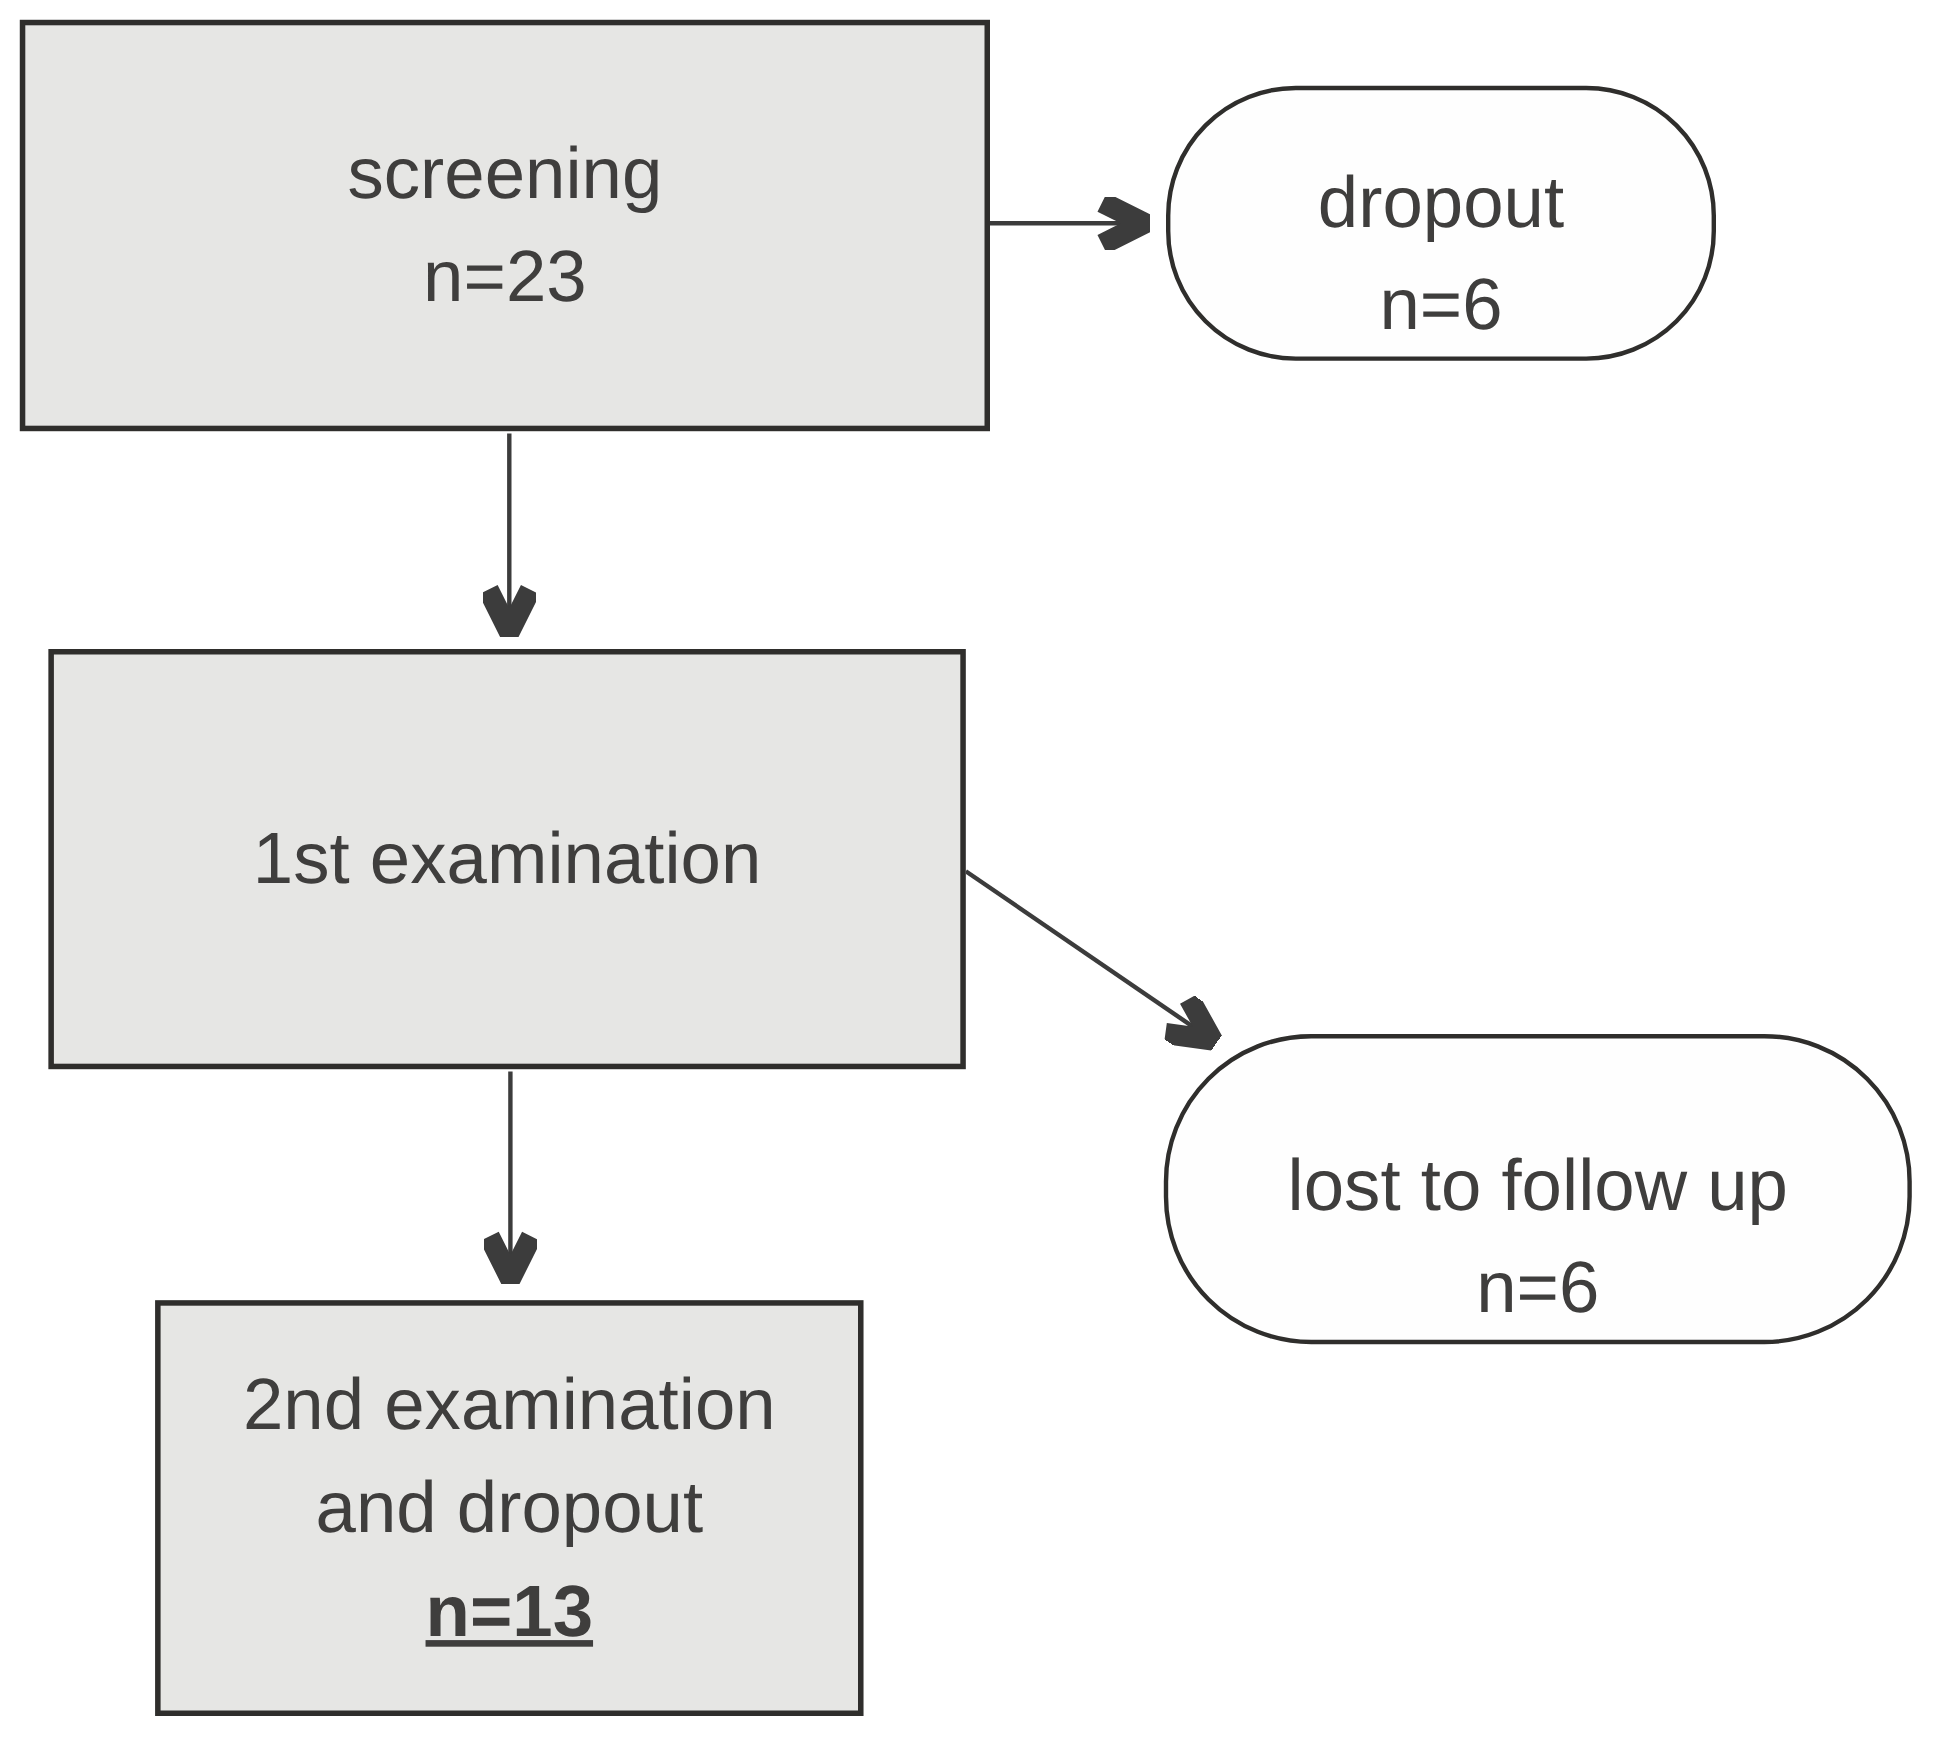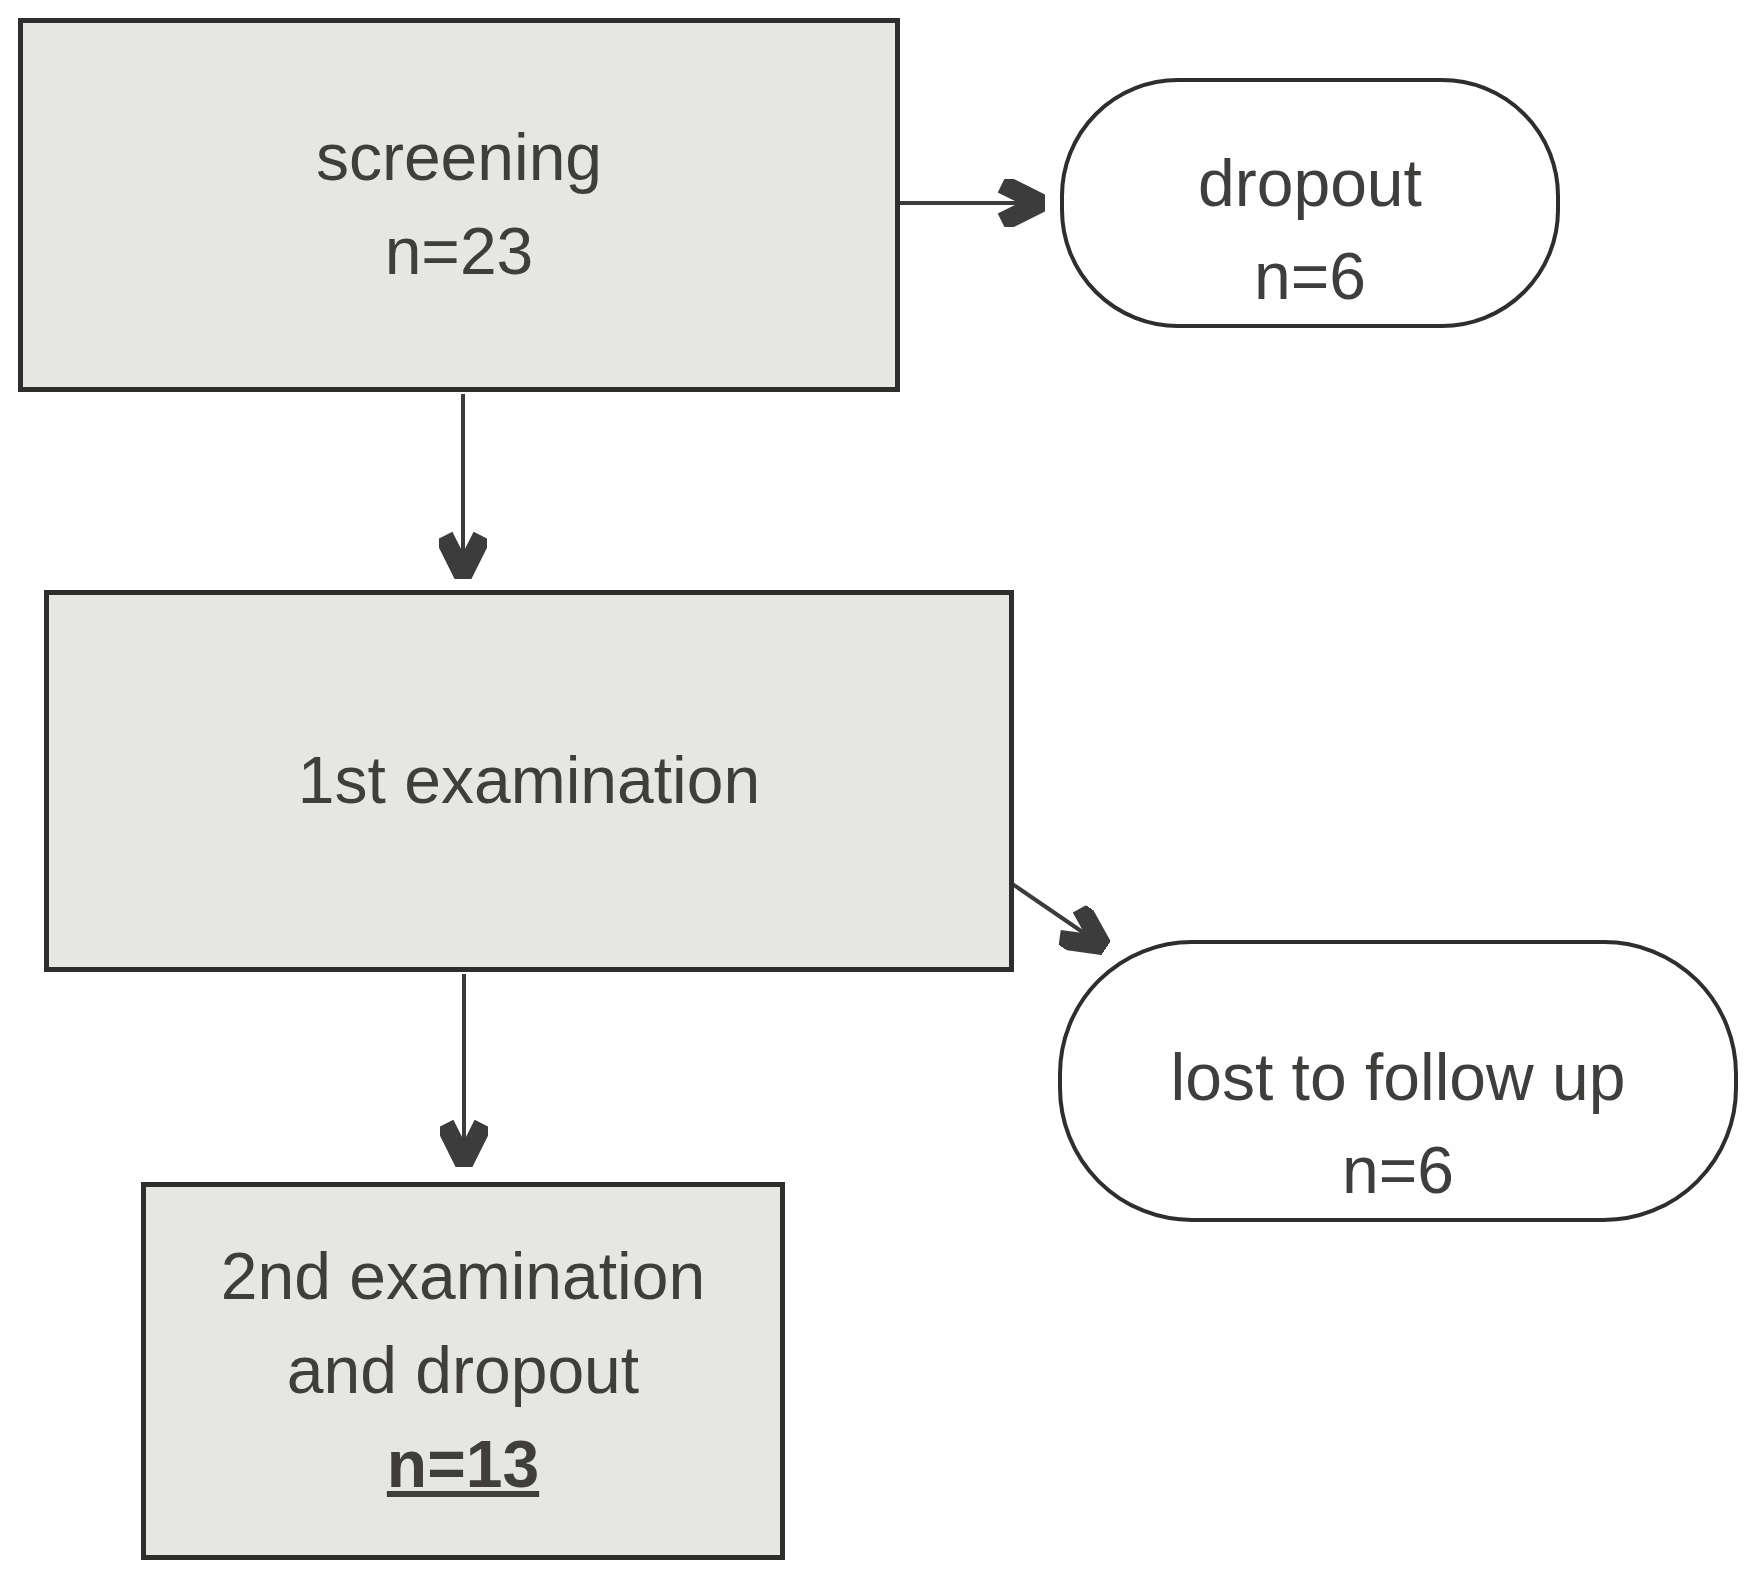--- a/index.html
+++ b/index.html
@@ -78,21 +78,21 @@
   <div class="node box" style="left:18px;top:18px;width:882px;height:374px;">
     <div class="line">screening</div>
     <div class="line">n=23</div>
   </div>
 
   <div class="node rounded" style="left:1060px;top:78px;width:500px;height:250px;border-radius:118px;">
     <div class="line">dropout</div>
     <div class="line">n=6</div>
   </div>
 
-  <div class="node box" style="left:44px;top:590px;width:970px;height:382px;">
+  <div class="node box" style="left:44px;top:590px;width:834px;height:382px;">
     <div class="line">1st examination</div>
   </div>
 
   <div class="node rounded" style="left:1058px;top:940px;width:680px;height:282px;border-radius:134px;">
     <div class="line">lost to follow up</div>
     <div class="line">n=6</div>
   </div>
 
   <div class="node box" style="left:141px;top:1182px;width:644px;height:378px;">
     <div class="line">2nd examination</div>

